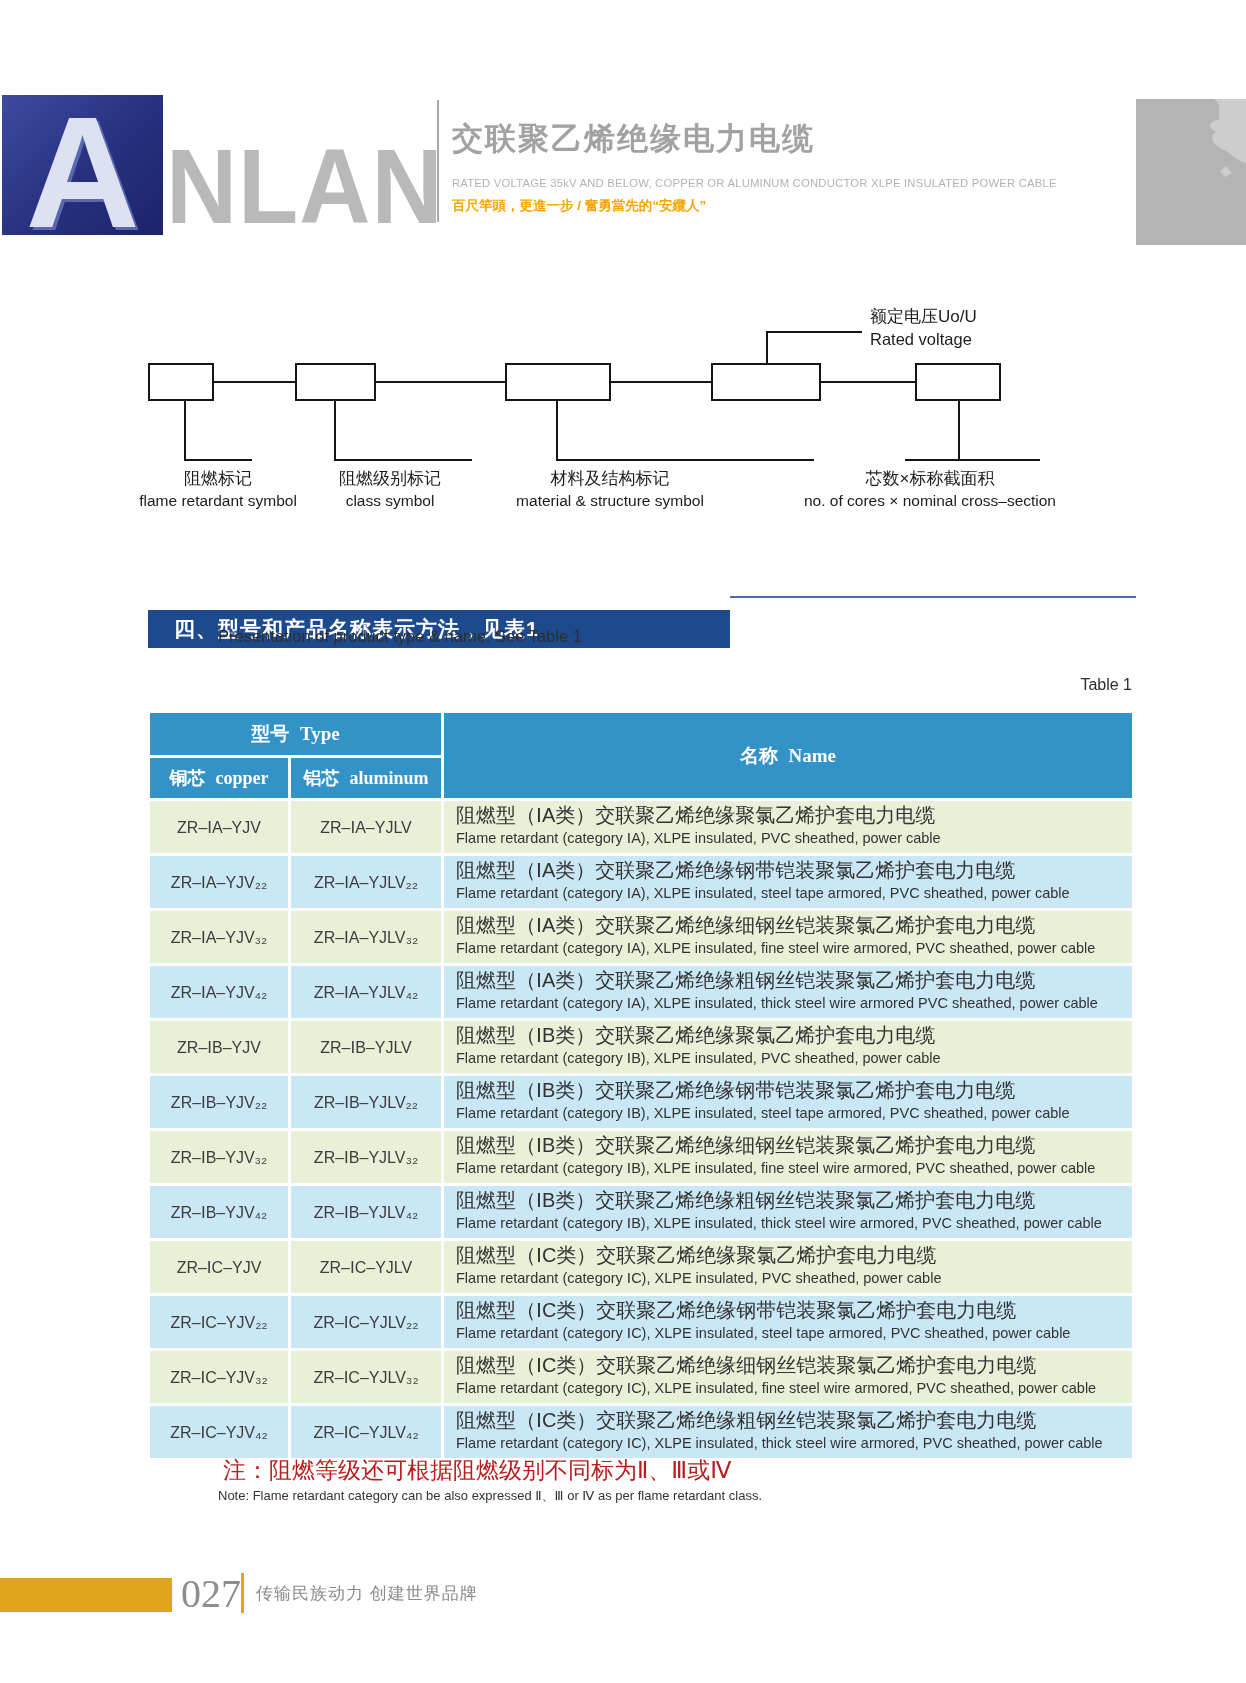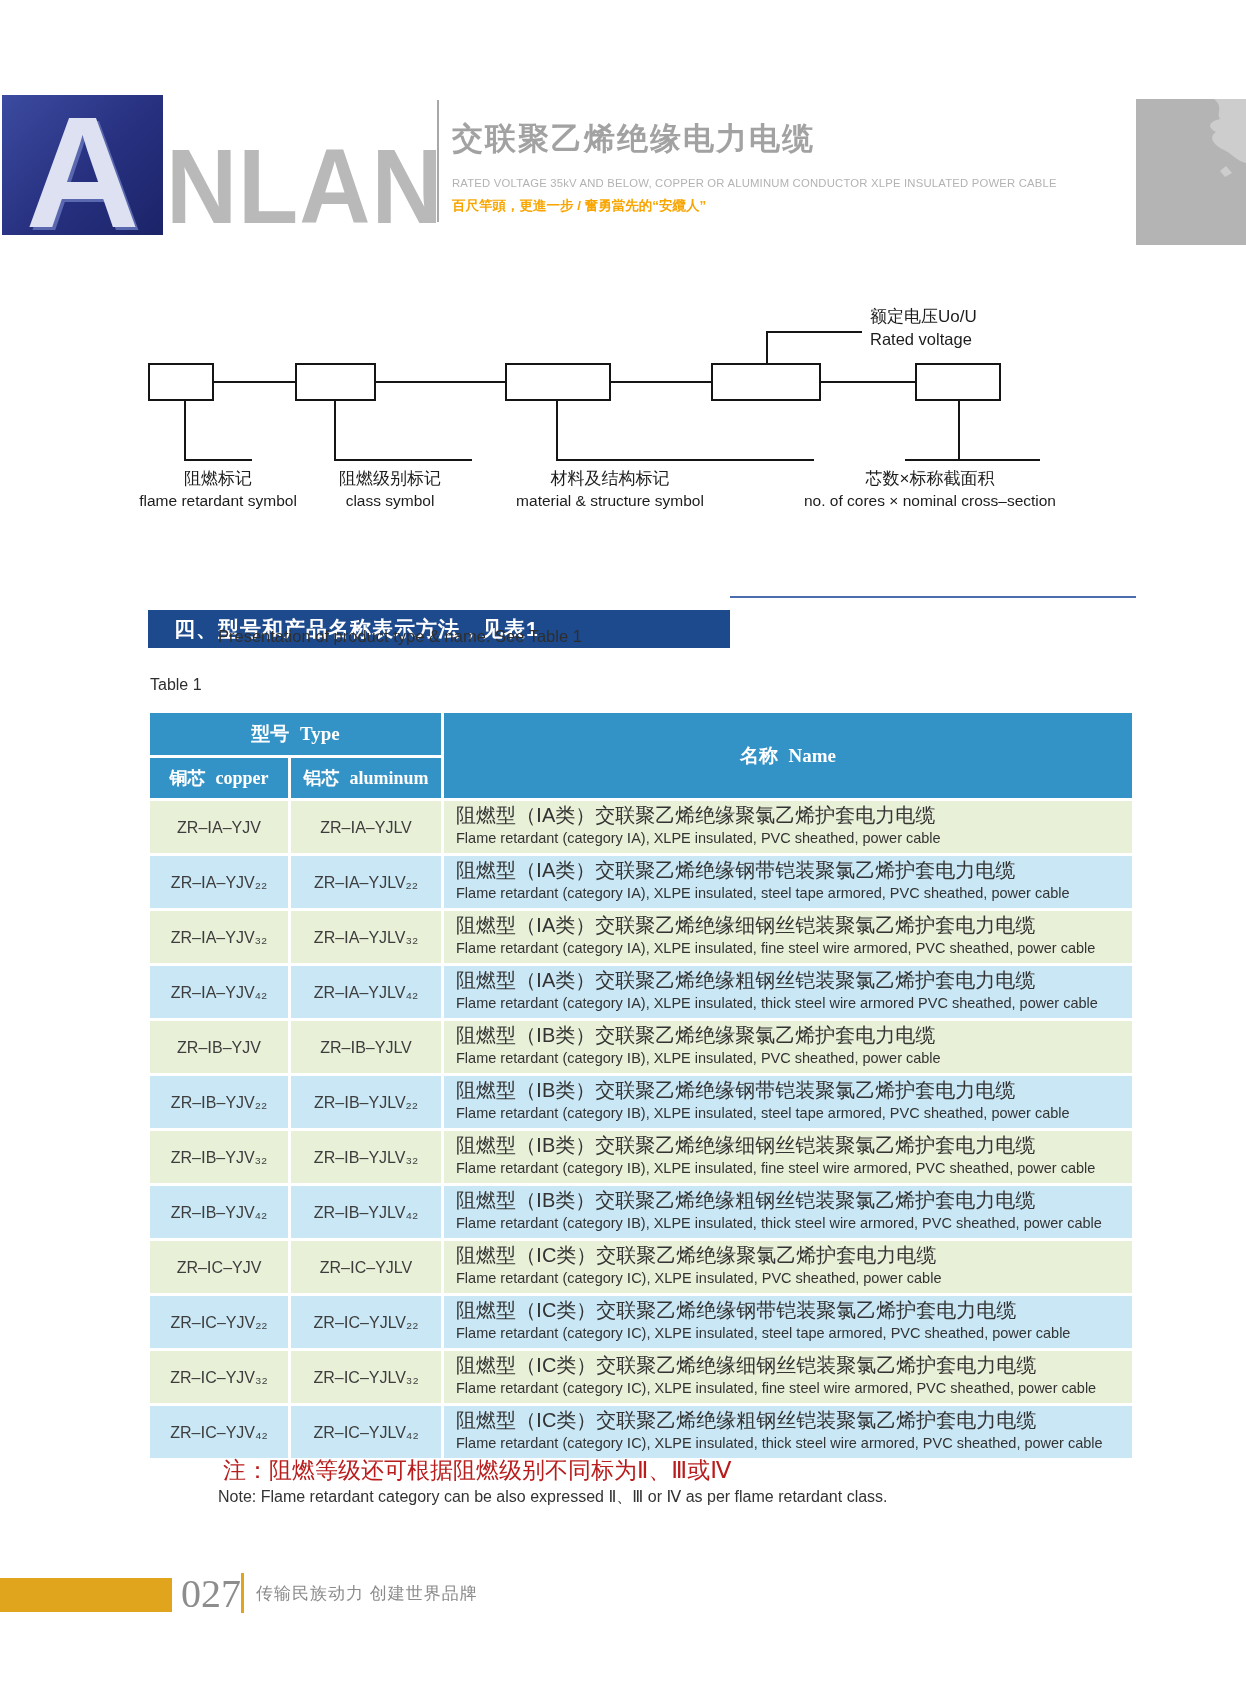--- a/index.html
+++ b/index.html
@@ -39,42 +39,42 @@
   .rated-label{position:absolute;left:870px;top:305px;color:#1c1c1c;}
   .rated-label .cn{font-size:17px;line-height:23px;}
   .rated-label .en{font-size:16.5px;line-height:22px;}
 
   
   .section-banner{position:absolute;left:148px;top:610px;width:582px;height:38px;
     background:var(--accent-blue);color:#fff;font-size:21px;font-weight:bold;
     line-height:38px;padding-left:26px;letter-spacing:1px;}
   .section-banner-line{position:absolute;left:730px;top:596px;width:406px;height:2px;background:#4b6cae;}
   .section-subcaption{position:absolute;left:218px;top:627px;font-size:16.5px;color:#2e2e2e;}
-  .table-caption{position:absolute;left:150px;top:676px;width:982px;text-align:left;
+  .table-caption{position:absolute;left:150px;top:676px;width:982px;text-align:right;
     font-size:16px;color:#2e2e2e;}
 
   
   .table-wrap{position:absolute;left:147px;top:710px;width:988px;}
   table{border-spacing:3px;table-layout:fixed;width:988px;}
   th{background:var(--table-header-blue);color:#fff;font-weight:bold;}
   .th-top{height:42px;font-size:19px;}
   .th-sub{height:40px;font-size:18px;}
   .th-name{font-size:19px;}
   .th-en{font-family:"Liberation Serif","DejaVu Serif",serif;}
   td{vertical-align:middle;}
   .row-green td{background:var(--row-green);}
   .row-blue td{background:var(--row-blue);}
   .type-cell{height:49px;text-align:center;font-size:16px;color:#3d3d3d;}
   .name-cell{padding:3px 6px 3px 12px;}
   .name-cell .cn{font-size:20px;line-height:23px;color:#333;}
   .name-cell .en{font-size:14.5px;line-height:23px;color:#333;}
 
   
   .note-cn{position:absolute;left:223px;top:1455px;font-size:23px;color:#b91c1c;}
-  .note-en{position:absolute;left:218px;top:1487px;font-size:16px;color:#333;}
+  .note-en{position:absolute;left:218px;top:1487px;font-size:13px;color:#333;}
 
   
   .footer-bar{position:absolute;left:0;top:1578px;width:172px;height:34px;background:var(--brand-gold);}
   .footer-page{position:absolute;left:181px;top:1570px;font-family:"Liberation Serif","DejaVu Serif",serif;
     font-size:40px;color:#8d8d8d;}
   .footer-divider{position:absolute;left:241px;top:1573px;width:3px;height:40px;background:var(--brand-gold);}
   .footer-slogan{position:absolute;left:256px;top:1582px;font-size:17px;color:#8b8b8b;letter-spacing:1px;}
 </style>
 </head>
 <body>

